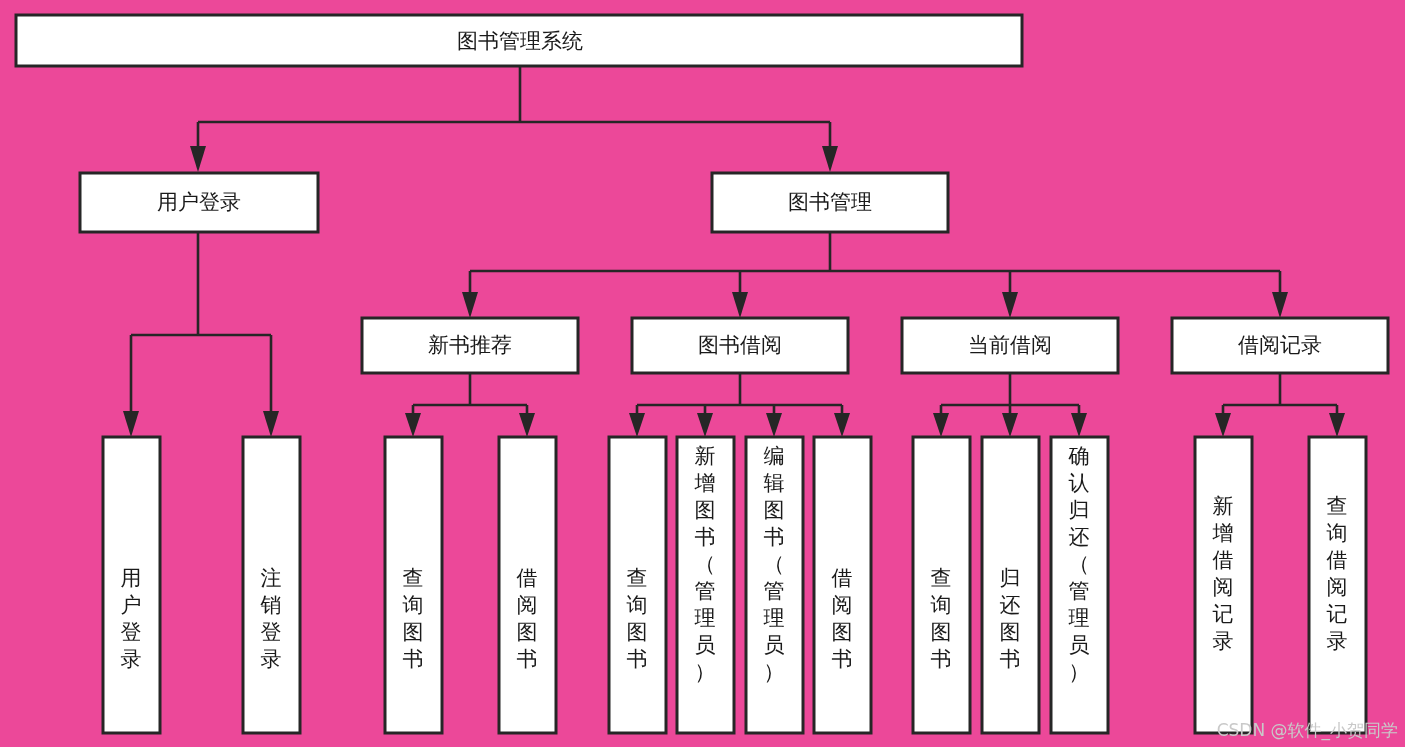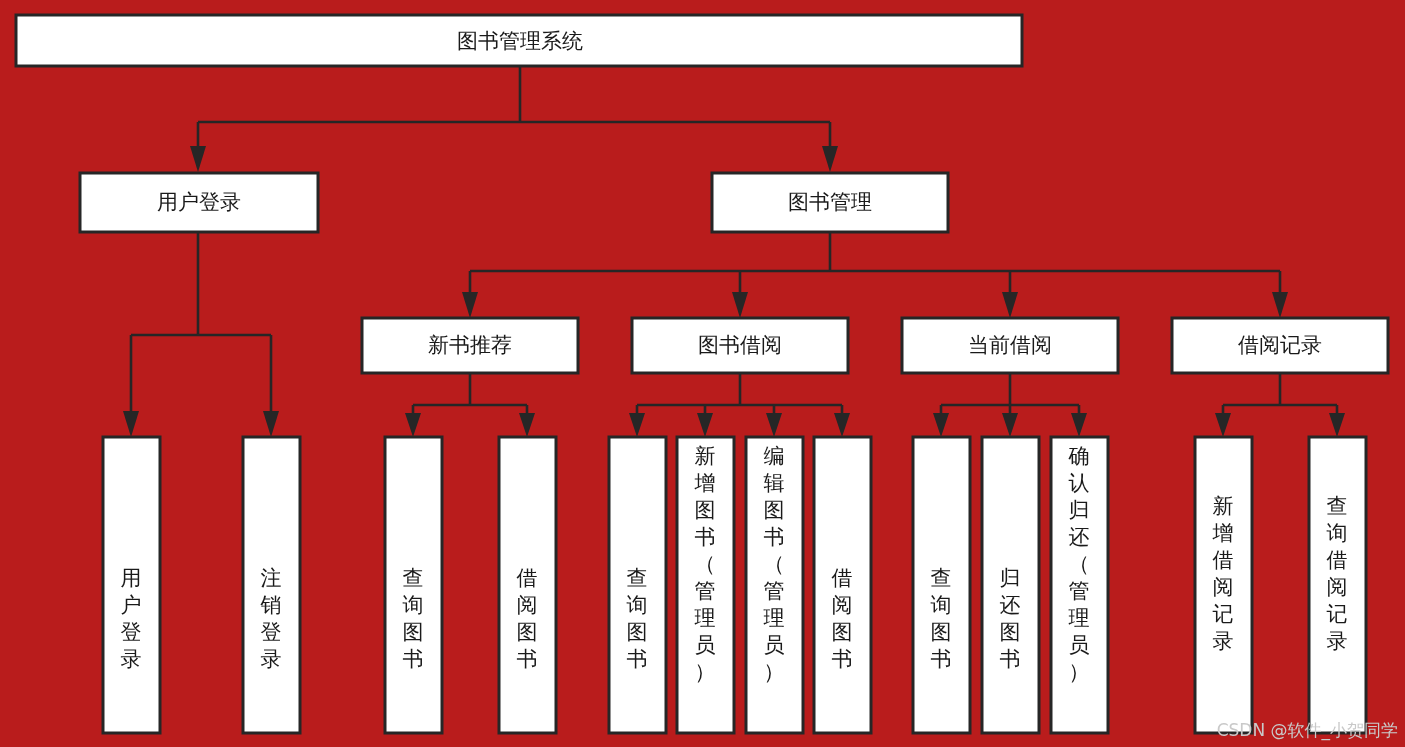--- a/index.html
+++ b/index.html
@@ -7,21 +7,21 @@
     padding: 0;
     background: #ffffff;
   }
   body {
     font-family: "DejaVu Sans", "Liberation Sans", sans-serif;
   }
   #diagram-root {
     position: relative;
     width: 1405px;
     height: 747px;
-    background: #b91c1c;
+    background: #ec4899;
     overflow: hidden;
   }
   svg.canvas {
     position: absolute;
     top: 0;
     left: 0;
     width: 1405px;
     height: 747px;
   }
   .node-rect {

